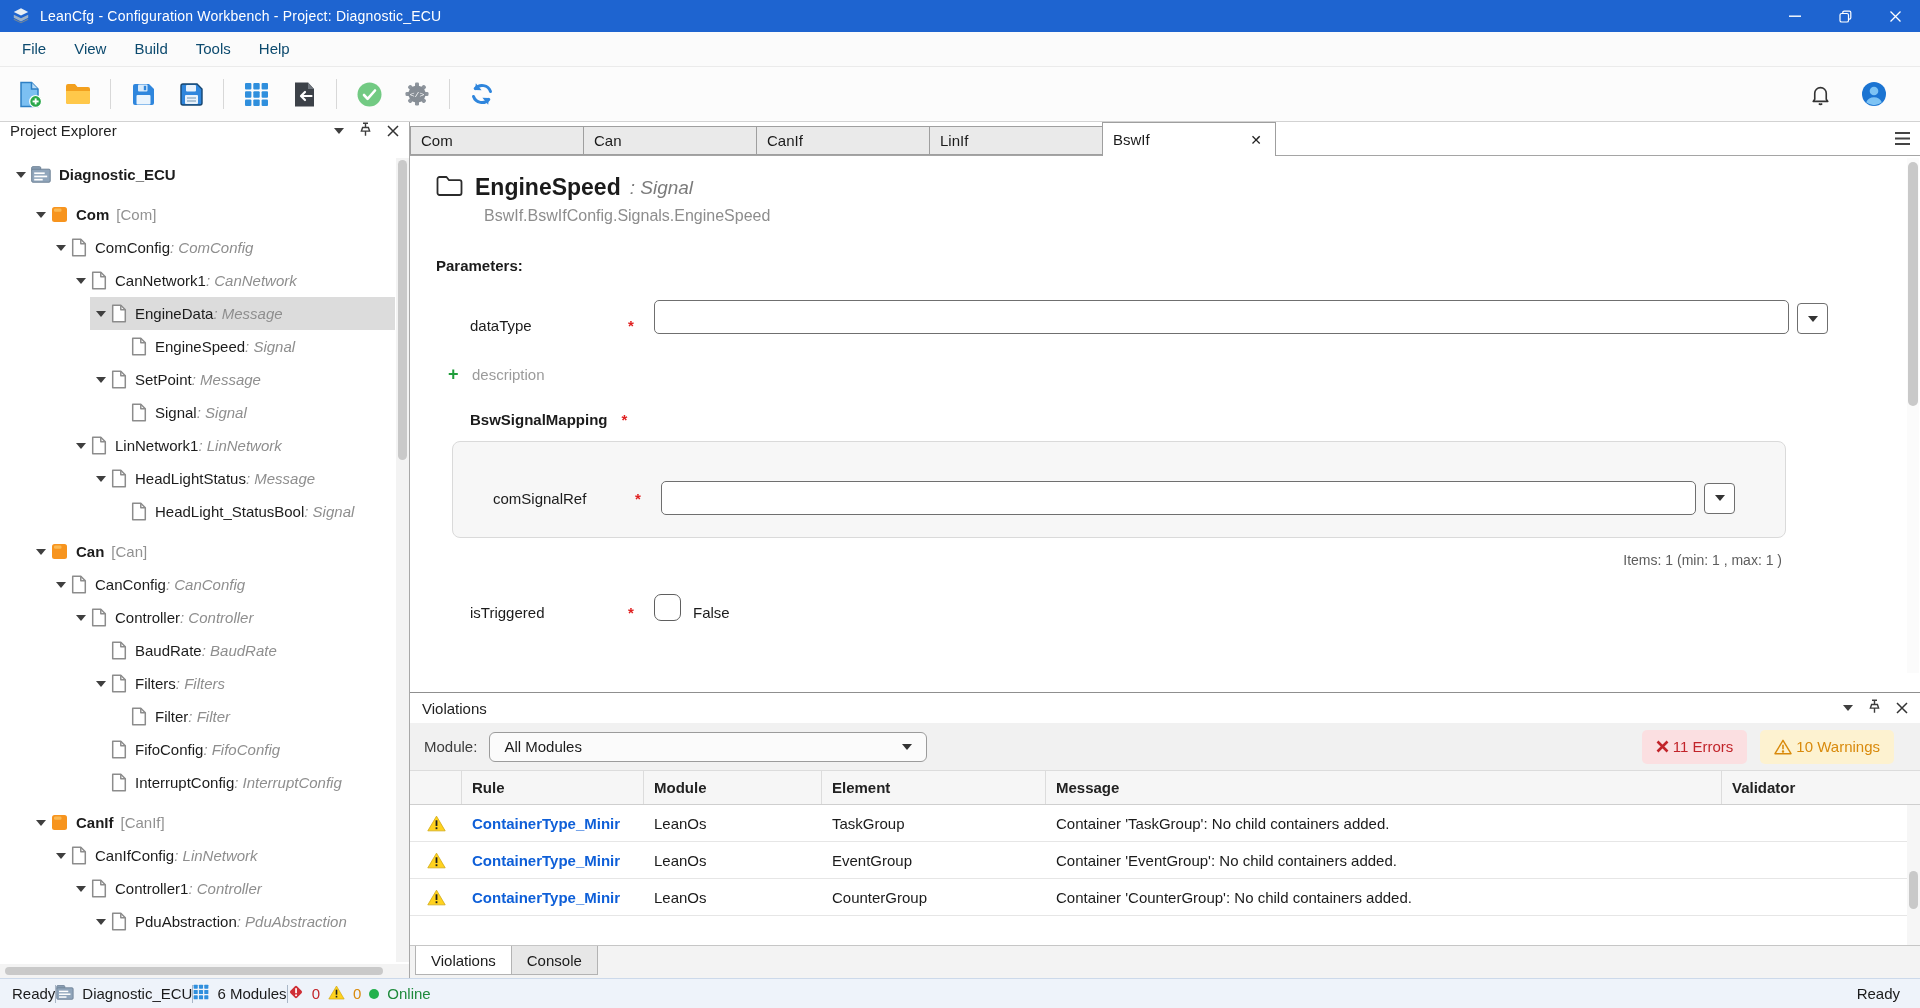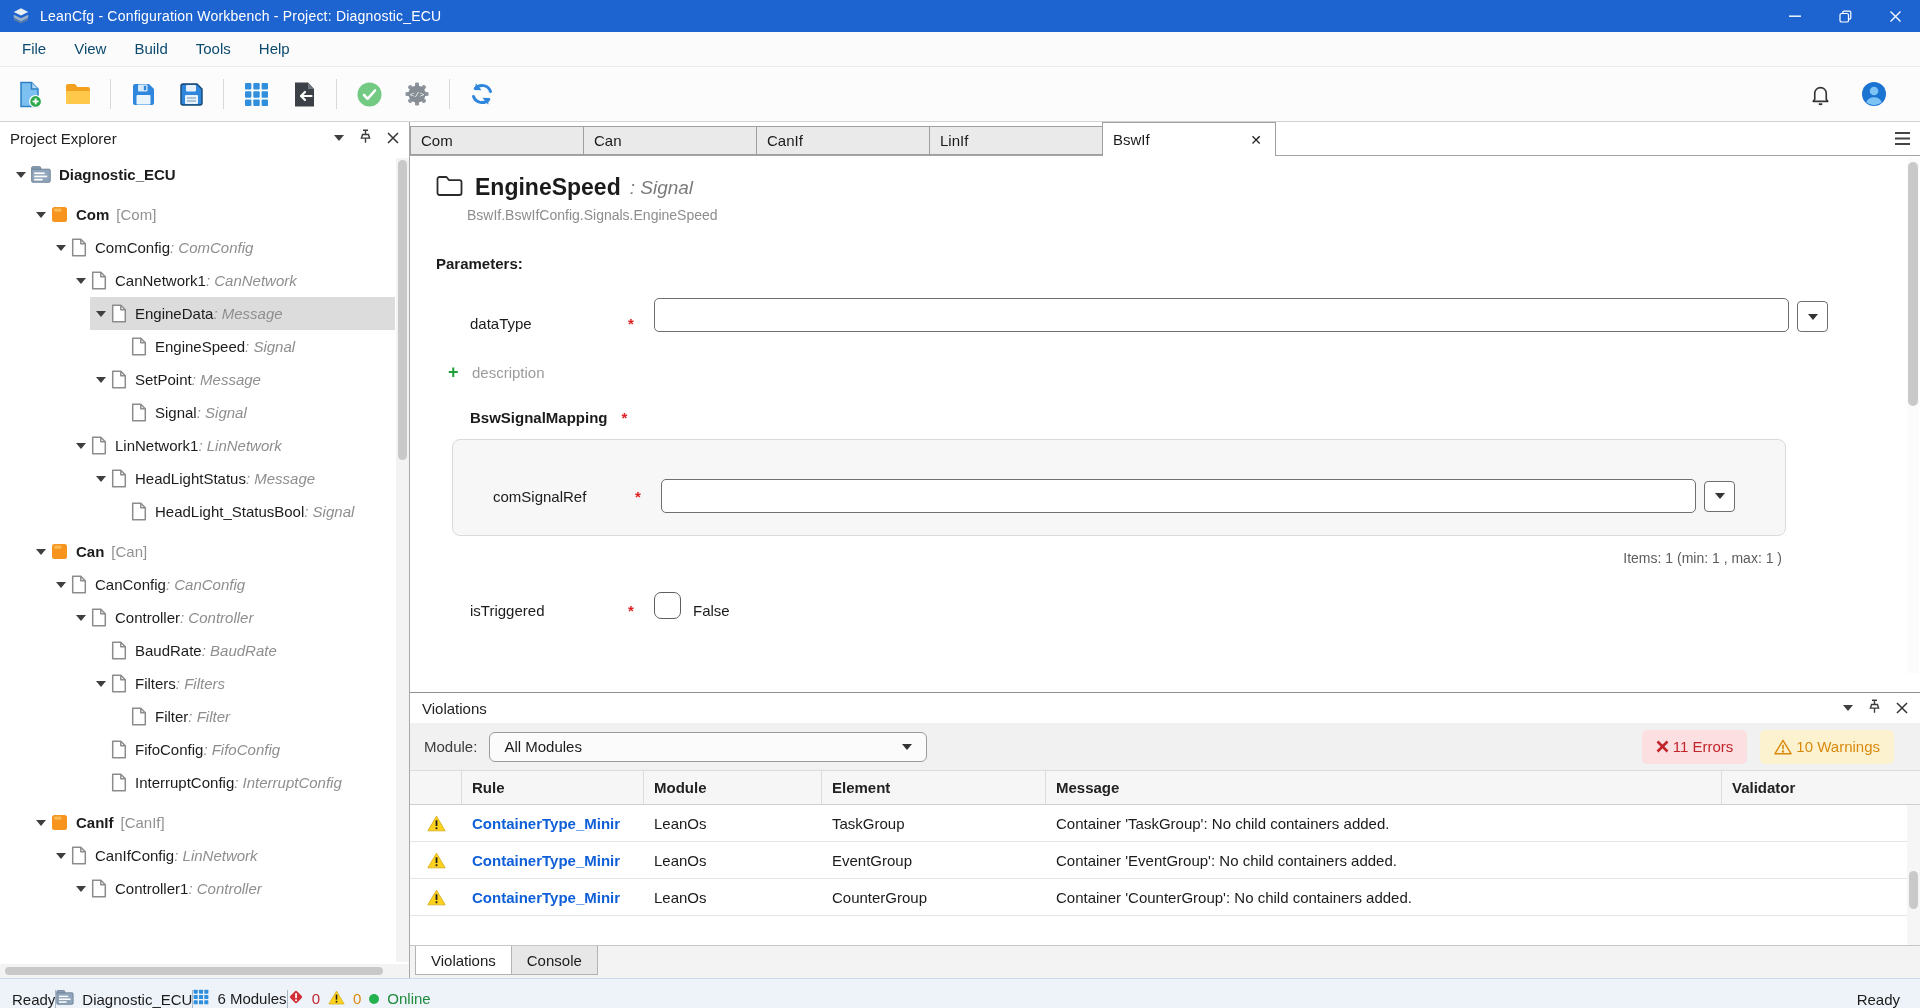--- a/index.html
+++ b/index.html
@@ -21,21 +21,21 @@
   
   .toolbar{height:56px;background:#fcfcfc;border-top:1px solid #ebebeb;border-bottom:1px solid #d2d2d2;display:flex;align-items:center;padding-left:14px;gap:16px;flex:none}
   .tool-btn{width:32px;height:32px;display:flex;align-items:center;justify-content:center}
   .tool-sep{width:1px;height:30px;background:#d8d8d8}
   .toolbar-right{margin-left:auto;display:flex;align-items:center;gap:22px;padding-right:30px}
 
   .main{flex:1;display:flex;min-height:0}
 
   
   .explorer{width:410px;flex:none;border-right:1px solid #a8a8a8;display:flex;flex-direction:column;background:#fff;position:relative}
-  .panel-header{height:32px;display:flex;align-items:center;padding:0 10px;flex:none}
+  .panel-header{height:32px;display:flex;align-items:flex-start;padding:0 10px;flex:none}
   .panel-title{flex:1;color:#222}
   .ph-icons{display:flex;align-items:center;gap:15px}
   .chev{width:0;height:0;border-left:5px solid transparent;border-right:5px solid transparent;border-top:6px solid #3f3f3f}
   .tree{flex:1;overflow:hidden;padding-top:4px}
   .tree-row{height:33px;display:flex;align-items:center;white-space:nowrap;padding-right:14px;overflow:hidden}
   .tree-row.group-gap{margin-top:7px}
   .indent{flex:none;display:inline-block}
   .row-inner{display:flex;align-items:center;height:100%;flex:1;min-width:0;overflow:hidden}
   .tree-row.selected .row-inner{background:#dcdcdc}
   .expander{width:21px;flex:none;display:flex;justify-content:center}
@@ -59,21 +59,21 @@
   .tab-close{margin-left:auto;font-size:14px;color:#222;padding:0 3px}
   .tab-menu{position:absolute;right:10px;top:9px}
 
   
   .editor{flex:1;min-height:0;position:relative;overflow:hidden;padding:18px 92px 0 26px}
   .ed-vscroll{position:absolute;top:2px;right:1px;width:12px;height:96%;background:#fbfbfb}
   .ed-vthumb{position:absolute;left:1px;right:1px;top:4px;height:244px;background:#c9c9c9;border-radius:6px}
   .ed-head{display:flex;align-items:center}
   .ed-title{font-size:23px;font-weight:bold;margin-left:12px}
   .ed-type{font-size:19px;font-style:italic;color:#7b7b7b;margin-left:9px}
-  .ed-path{margin-left:31px;margin-top:6px;color:#8d8d8d;font-size:14px}
+  .ed-path{margin-left:48px;margin-top:6px;color:#8d8d8d;font-size:16px}
   .params{margin-top:32px;font-weight:bold}
   .form-row{display:flex;align-items:flex-end;margin-top:26px}
   .f-label{margin-left:34px;width:158px;flex:none;color:#1c1c1c}
   .f-req{width:26px;flex:none;color:#e02020;font-weight:bold}
   .text-input{flex:1;height:34px;border:1px solid #6f6f6f;border-radius:5px;background:#fff;font:inherit;padding:0 10px;outline:none}
   .dd-btn{width:31px;height:31px;margin-left:8px;flex:none;background:#fff;border:1px solid #6f6f6f;border-radius:4px;display:flex;align-items:center;justify-content:center}
   .dd-car{width:0;height:0;border-left:5px solid transparent;border-right:5px solid transparent;border-top:6px solid #333}
   .desc-row{margin-top:30px;display:flex;align-items:center}
   .desc-plus{margin-left:12px;color:#1f9d3a;font-weight:bold;font-size:18px;width:24px}
   .desc-label{color:#9b9b9b}
@@ -117,21 +117,21 @@
   .c5{width:198px;flex:none}
   .vt-row{display:flex;height:37px;flex:none;align-items:center;border-bottom:1px solid #e6e6e6}
   .rule-link{color:#0e5fd8;font-weight:bold}
   .vt-scroll{position:absolute;right:0;top:34px;bottom:0;width:13px;background:#f6f6f6}
   .vt-thumb{position:absolute;left:2px;right:2px;top:66px;height:38px;background:#c9c9c9;border-radius:6px}
   .vio-bottom{height:33px;flex:none;background:#f3f3f3;border-top:1px solid #c6c6c6;display:flex;align-items:flex-start;padding-left:6px}
   .btab{height:29px;display:flex;align-items:center;padding:0 15px;border:1px solid #b3b3b3;border-top:none;background:#e7e7e7;margin-left:-1px}
   .btab.active{background:#fff;z-index:1;position:relative}
 
   
-  .statusbar{height:30px;flex:none;background:#eef3fa;border-top:1px solid #ccd9ea;display:flex;align-items:flex-end;padding:0 12px;}
+  .statusbar{height:30px;flex:none;background:#eef3fa;border-top:1px solid #ccd9ea;display:flex;align-items:center;padding:0 12px;}
   .sb-sep{width:1px;height:18px;background:#a9b6c6}
   .sb-seg{display:flex;align-items:center;gap:8px}
   .sb-num-err{color:#c2242a}
   .sb-num-warn{color:#d98a0c}
   .sb-online{color:#1e8a3c}
   .sb-dot{width:10px;height:10px;border-radius:50%;background:#23b14d}
   .sb-right{margin-left:auto;padding-right:8px}
 </style>
 </head>
 <body>
@@ -625,20 +625,36 @@
                 <i class="exp-tri"></i>
               </span>
               <span class="node-icon">
                 <svg width="16" height="19" viewBox="0 0 16 19">
                   <path d="M1.7 1.2 h8.1 l4.5 4.5 v12 H1.7 Z" fill="#fff" stroke="#8c8c8c" stroke-width="1.5" stroke-linejoin="round"></path>
                   <path d="M9.8 1.2 v4.5 h4.5" fill="none" stroke="#8c8c8c" stroke-width="1.5" stroke-linejoin="round"></path>
                 </svg>
               </span>
               <span class="node-name">Controller1</span>
               <span class="node-type"> : Controller</span>
+            </span>
+          </div>
+          <div class="tree-row">
+            <span class="indent" style="width: 90px;"></span>
+            <span class="row-inner">
+              <span class="expander">
+                <i class="exp-tri"></i>
+              </span>
+              <span class="node-icon">
+                <svg width="16" height="19" viewBox="0 0 16 19">
+                  <path d="M1.7 1.2 h8.1 l4.5 4.5 v12 H1.7 Z" fill="#fff" stroke="#8c8c8c" stroke-width="1.5" stroke-linejoin="round"></path>
+                  <path d="M9.8 1.2 v4.5 h4.5" fill="none" stroke="#8c8c8c" stroke-width="1.5" stroke-linejoin="round"></path>
+                </svg>
+              </span>
+              <span class="node-name">PduAbstraction</span>
+              <span class="node-type"> : PduAbstraction</span>
             </span>
           </div>
         </div>
       <div class="vscroll">
           <div class="vthumb"></div>
         </div>
       <div class="hscroll">
           <div class="hthumb"></div>
         </div>
     </div>

